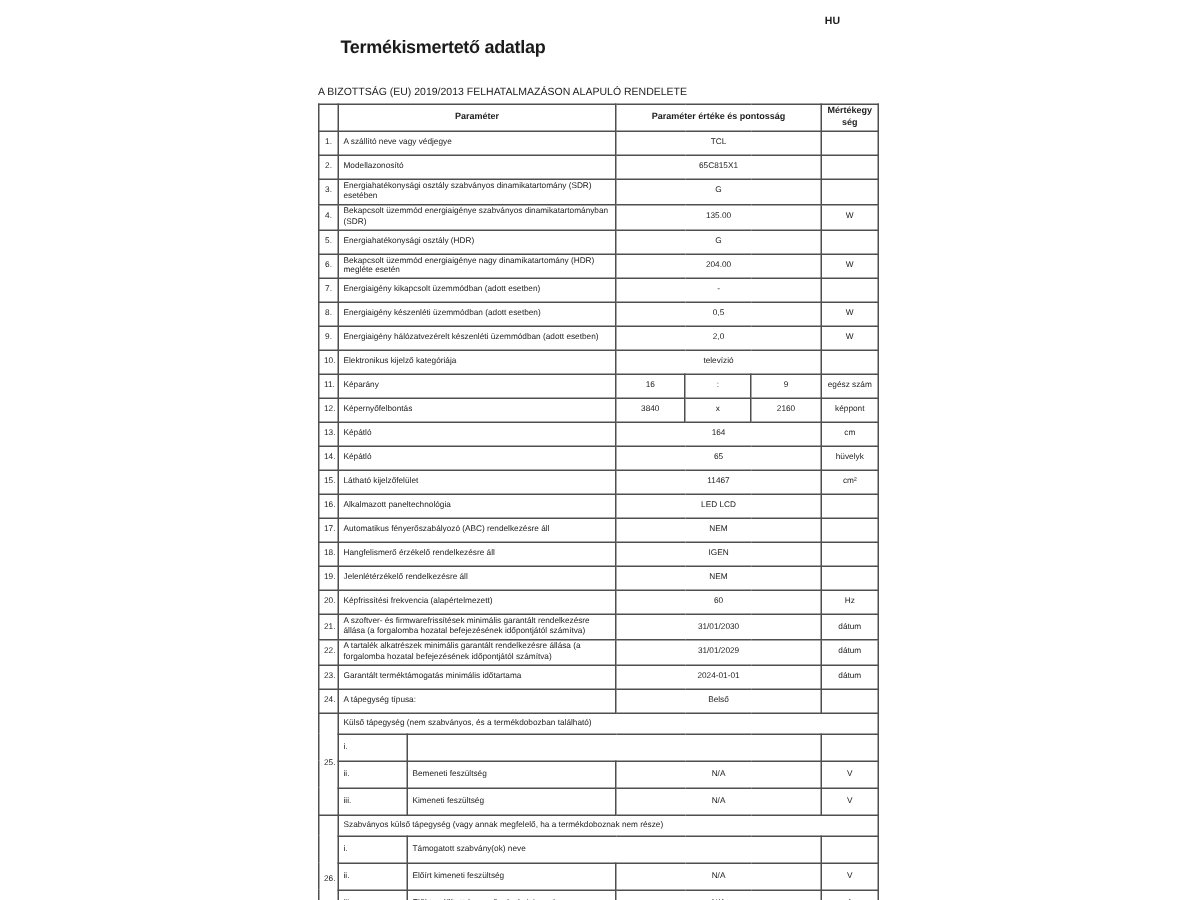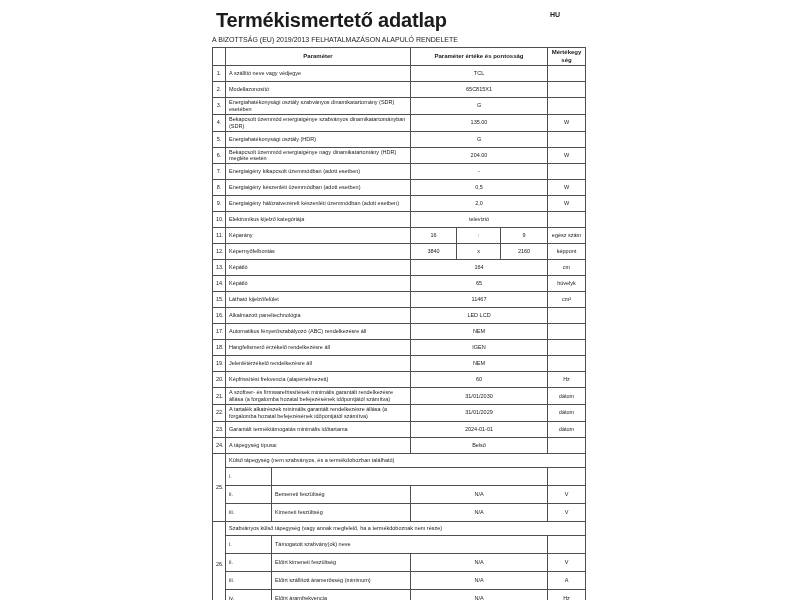--- a/index.html
+++ b/index.html
@@ -18,23 +18,23 @@
     top: 0;
     width: 374px;
   }
   .title-row {
     display: flex;
     justify-content: space-between;
     align-items: flex-start;
     padding-top: 7px;
   }
   .doc-title {
-    font-size: 20px;
+    font-size: 12px;
     font-weight: bold;
-    margin: 4px;
+    margin: 15px;
     line-height: 18px;
     letter-spacing: -0.2px;
   }
   .lang-code {
     font-size: 7px;
     font-weight: bold;
     padding-top: 4px;
     padding-right: 26px;
   }
   .doc-subtitle {

